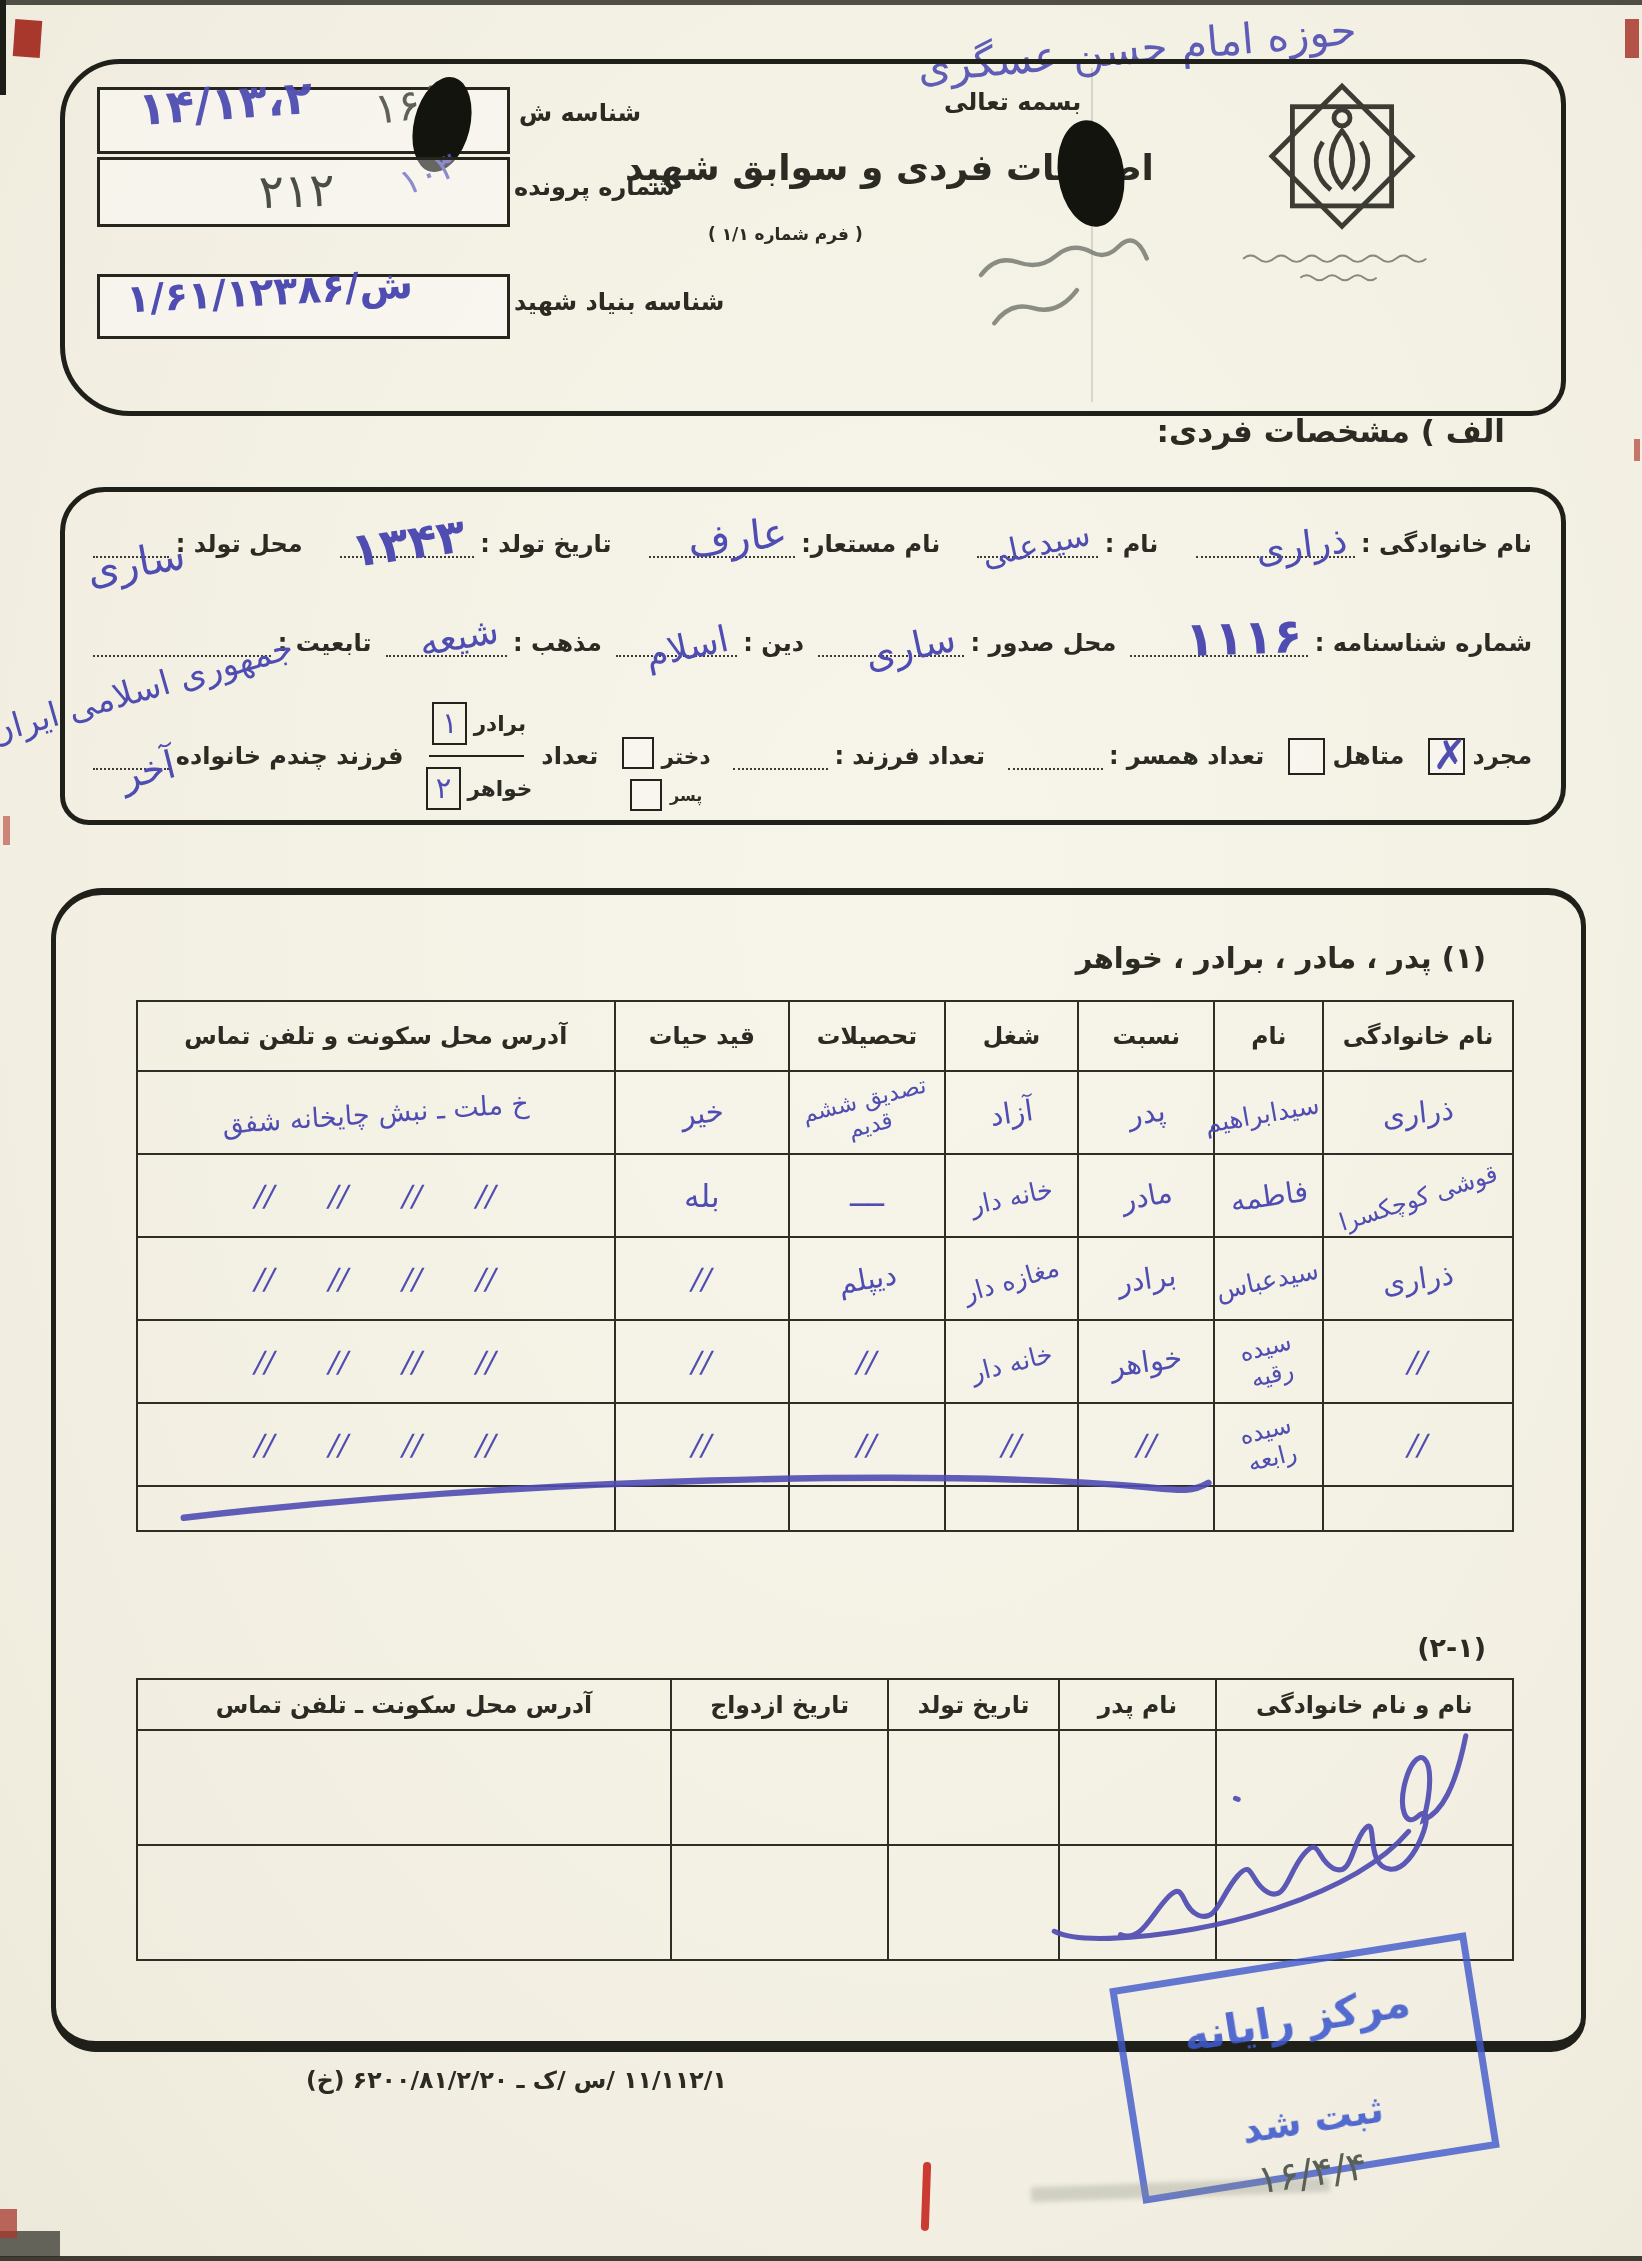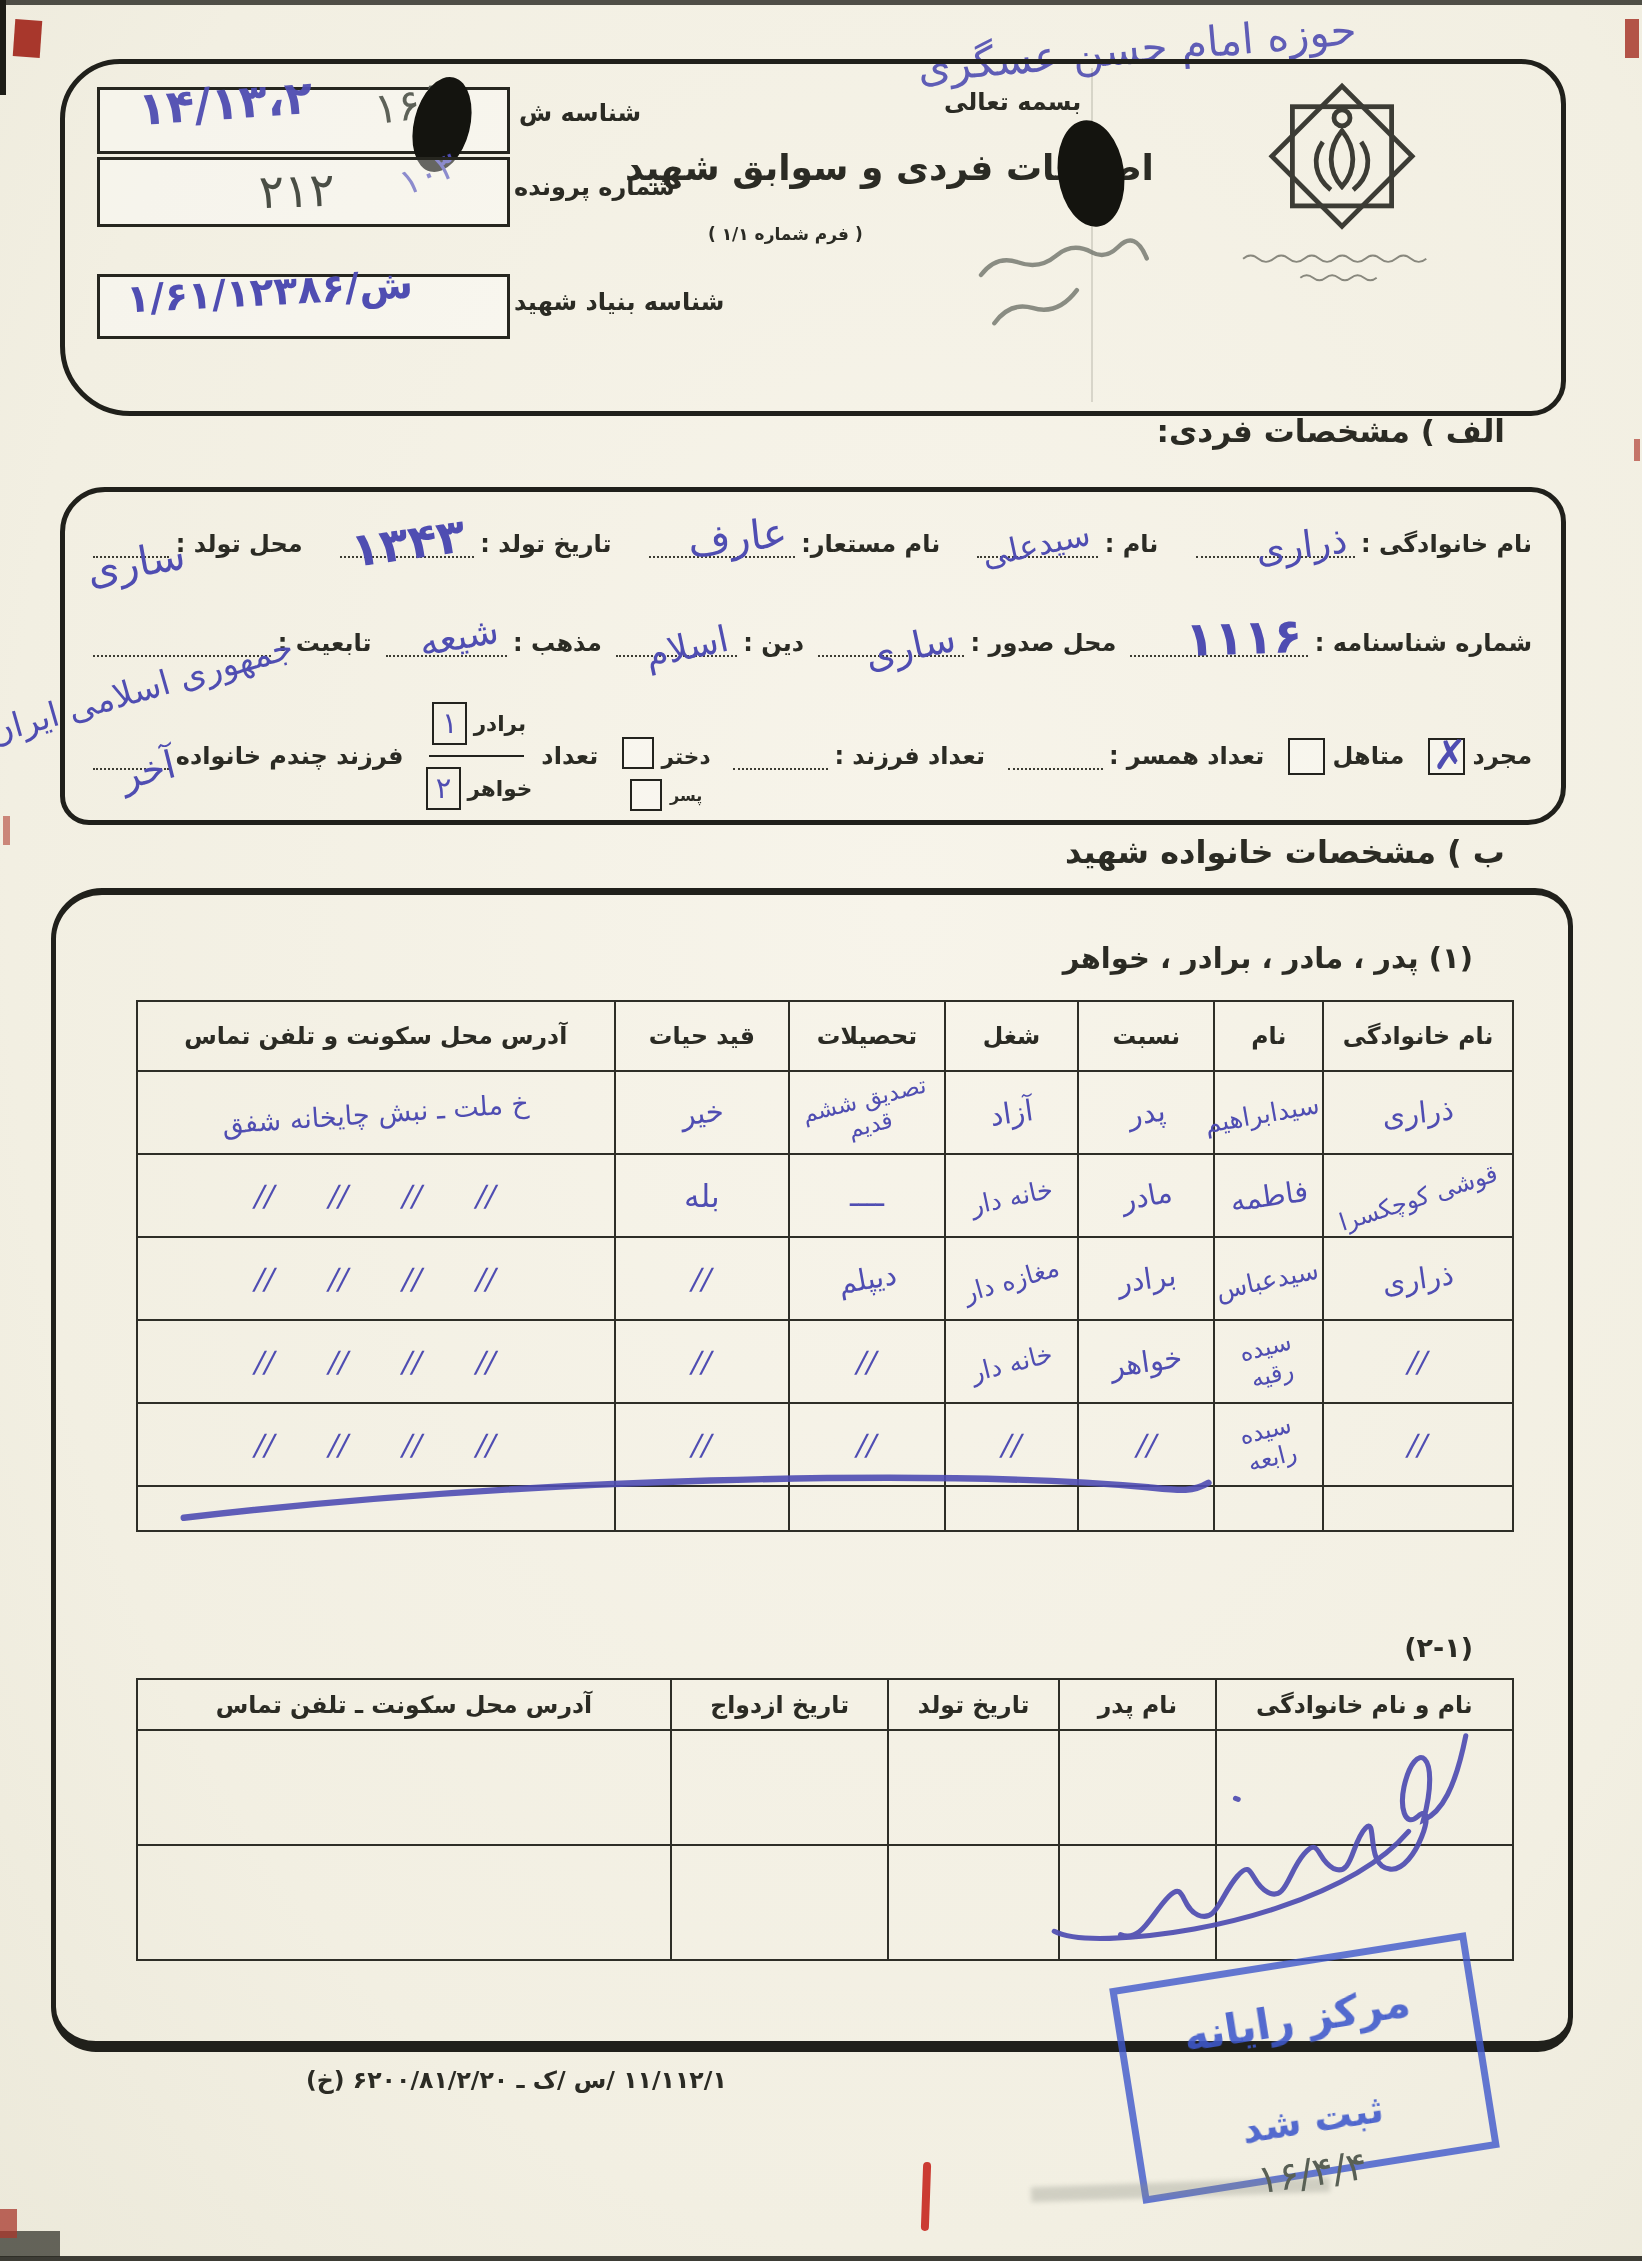--- a/index.html
+++ b/index.html
@@ -243,23 +243,22 @@
       </span>
       <span class="field">
         <span class="lbl">فرزند چندم خانواده</span>
         <span class="dots w120">
             <span class="hw hw-over" style="font-size:38px;transform:rotate(-14deg);bottom:-16.6px;right:-10.2px;">آخر</span>
           </span>
       </span>
     </div>
   </div>
 
-  <div class="abs printed" style="right:137px;top:833px;font-size:32px;font-weight:900;">ب ) مشخصات خانواده شهید</div>
-
-  <div class="abs bigbox bbox" style="left:51px;top:888px;width:1512px;height:1146px;">
+
+  <div class="abs bigbox bbox" style="left:51px;top:888px;width:1512px;height:1146px;padding-left:13px;">
 
     <div class="abs printed" style="right:95px;top:46px;font-size:29px;font-weight:900;">(۱) پدر ، مادر ، برادر ، خواهر</div>
 
     <div class="twrap" style="left:80px;top:105px;width:1378px;height:532px;">
       <table class="t">
         <colgroup>
           <col style="width:13.8%">
             <col style="width:7.9%">
             <col style="width:9.9%">
             <col style="width:9.7%">

